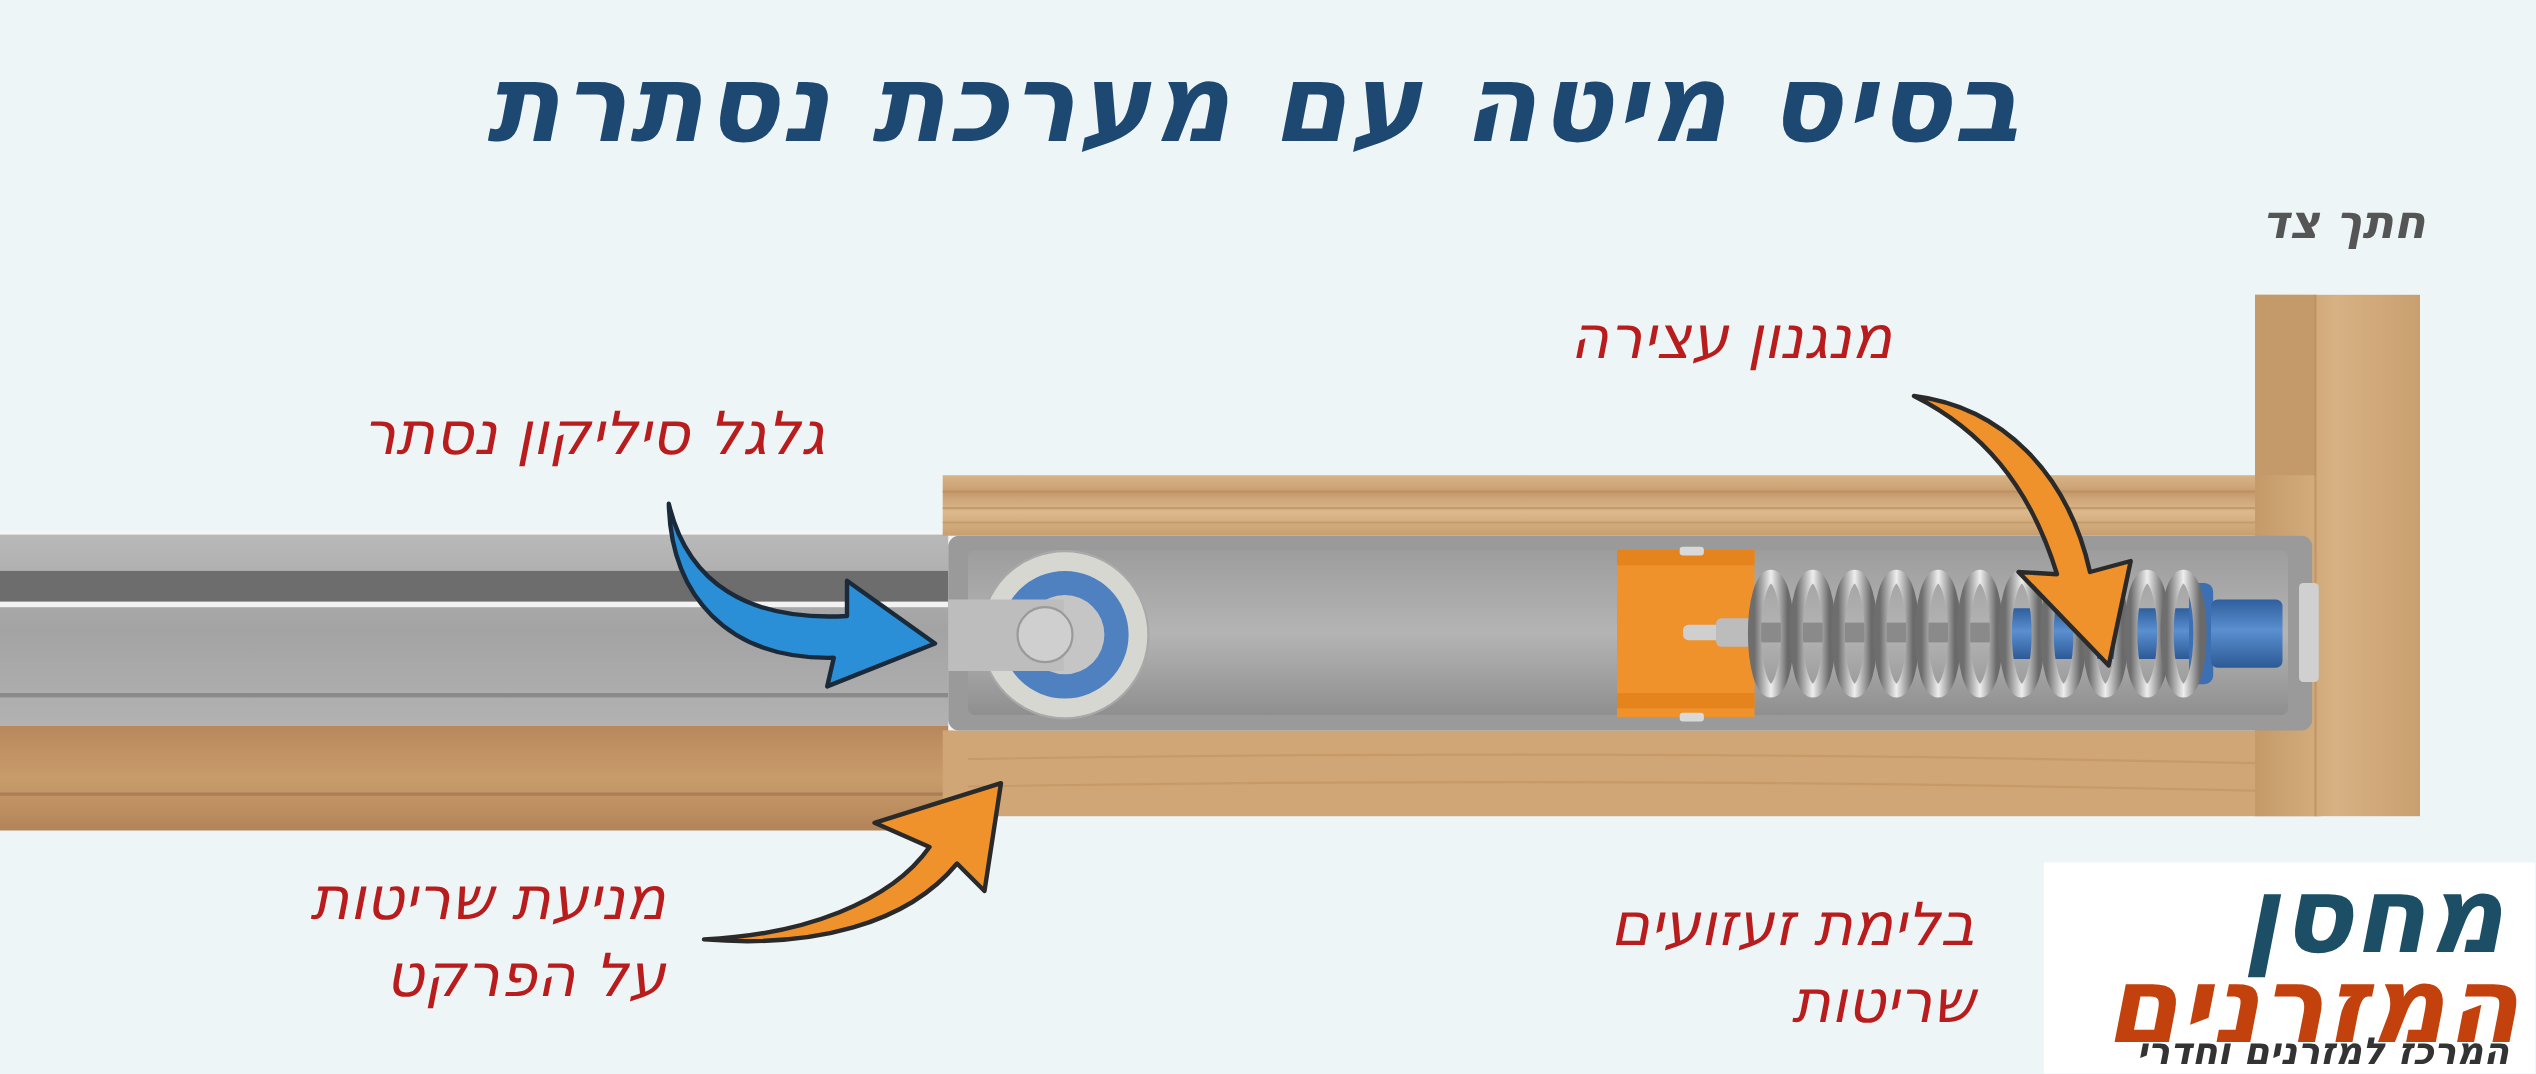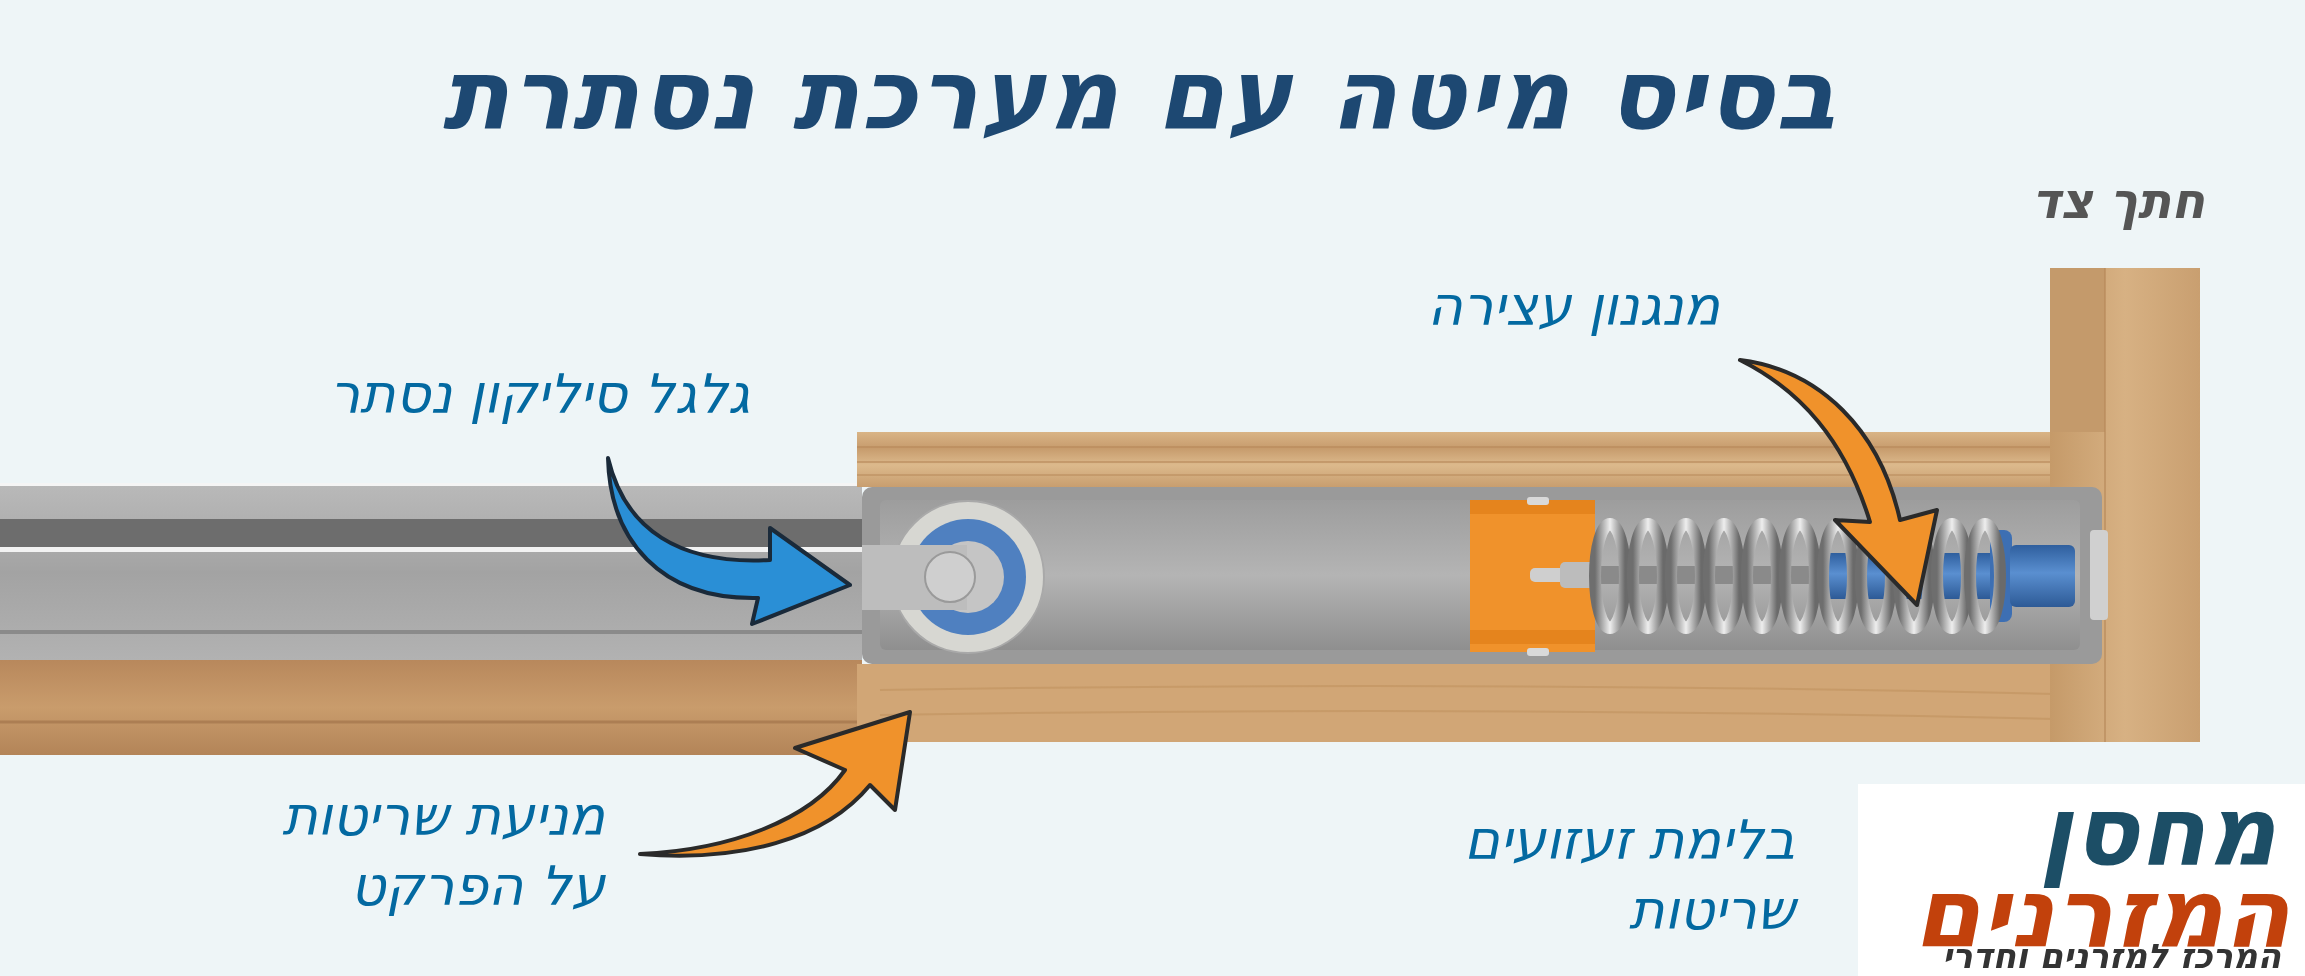--- a/index.html
+++ b/index.html
@@ -9,25 +9,25 @@
     font-family:"DejaVu Sans", sans-serif;
   }
   .abs { position:absolute;font-style:italic; }
   .title {
     left:300px; top:40px; width:1680px; text-align:center;
     font-family:"DejaVu Sans", sans-serif; font-weight:bold;
     font-size:98px; line-height:110px; color:#1d4872; direction:rtl;
     letter-spacing:2px;
   }
   .subtitle {
-    right:100px; top:162px; font-weight:bold; font-size:49px; line-height:80px;
+    right:100px; top:162px; font-weight:bold; font-size:42px; line-height:80px;
     color:#555555; direction:rtl;
   }
   .label {
-    direction:rtl; text-align:right; color:#0369a1;
+    direction:rtl; text-align:right; color:#b91c1c;
     font-family:"DejaVu Sans", sans-serif; font-size:54px; line-height:70px;
   }
   .lbl-wheel { right:1555px; top:360px; }
   .lbl-mech { right:585px; top:272px; }
   .lbl-floor { right:1700px; top:782px; }
   .lbl-vib { right:510px; top:782px;margin-top:24px; }
 
   .logo { left:1858px; top:784px; width:447px; height:241px; background:#ffffff; }
   .logo-line1 {
     position:absolute; right:28px; top:0px; font-weight:bold; font-size:96px; line-height:96px;

